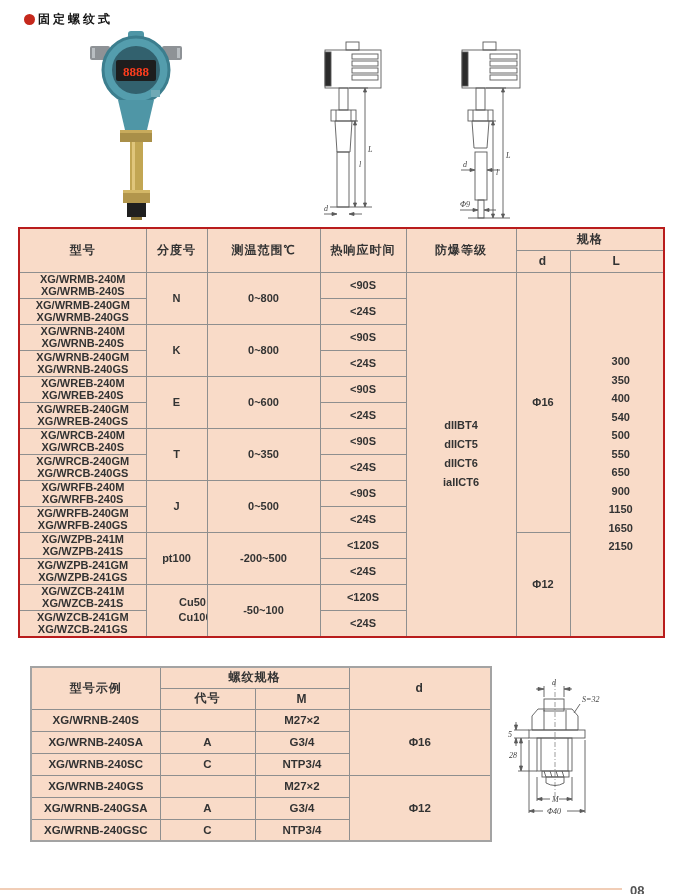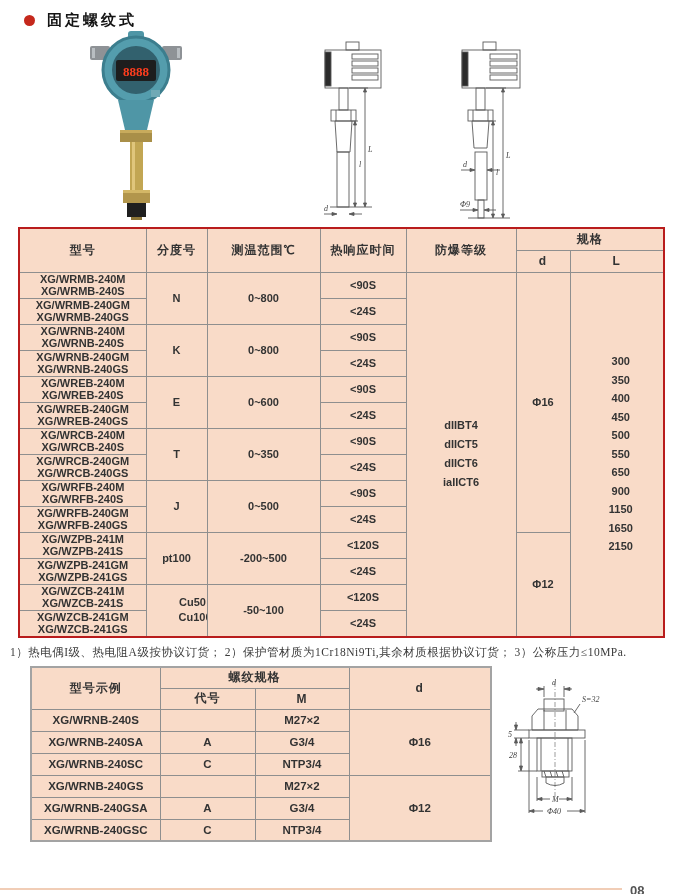--- a/index.html
+++ b/index.html
@@ -2,21 +2,21 @@
 <html><head>
 <meta charset="utf-8">
 <style>
   html,body{margin:0;padding:0;background:#fff;}
   .page{position:relative;width:680px;height:894px;background:#ffffff;overflow:hidden;
         font-family:"Liberation Sans",sans-serif;}
 
   
   .title-row{position:absolute;left:24px;top:11px;display:flex;align-items:center;}
   .bullet{width:11px;height:11px;border-radius:50%;background:#c5281c;}
-  .title{margin-left:12px;font-size:15px;font-weight:700;letter-spacing:3px;color:#141414;}
+  .title{margin-left:3px;font-size:12px;font-weight:700;letter-spacing:3px;color:#141414;}
 
   
   .photo-svg{position:absolute;left:80px;top:30px;}
   .draw1{position:absolute;left:322px;top:40px;}
   .draw2{position:absolute;left:458px;top:40px;}
   .fit-svg{position:absolute;left:503px;top:660px;}
   svg text{font-family:"Liberation Serif",serif;}
 
   
   table{border-collapse:collapse;table-layout:fixed;}
@@ -191,21 +191,21 @@
           <div>dIIBT4</div>
           <div>dIICT5</div>
           <div>dIICT6</div>
           <div>iaIICT6</div>
         </td>
         <td rowspan="10">Φ16</td>
         <td rowspan="14" class="lcell">
           <div>300</div>
           <div>350</div>
           <div>400</div>
-          <div>450</div>
+          <div>540</div>
           <div>500</div>
           <div>550</div>
           <div>650</div>
           <div>900</div>
           <div>1150</div>
           <div>1650</div>
           <div>2150</div>
         </td>
       </tr>
       <tr>
@@ -311,21 +311,20 @@
       <tr>
         <td class="model">
             <span>XG/WZCB-241GM</span>
             <span>XG/WZCB-241GS</span>
           </td>
         <td>&lt;24S</td>
       </tr>
     </tbody>
   </table>
 
-  <div class="footnote">1）热电偶I级、热电阻A级按协议订货； 2）保护管材质为1Cr18Ni9Ti,其余材质根据协议订货； 3）公称压力≤10MPa.</div>
 
   <table class="thr">
     <colgroup>
       <col style="width:129px">
         <col style="width:95px">
         <col style="width:94px">
         <col style="width:142px">
     </colgroup>
     <thead>
       <tr>

